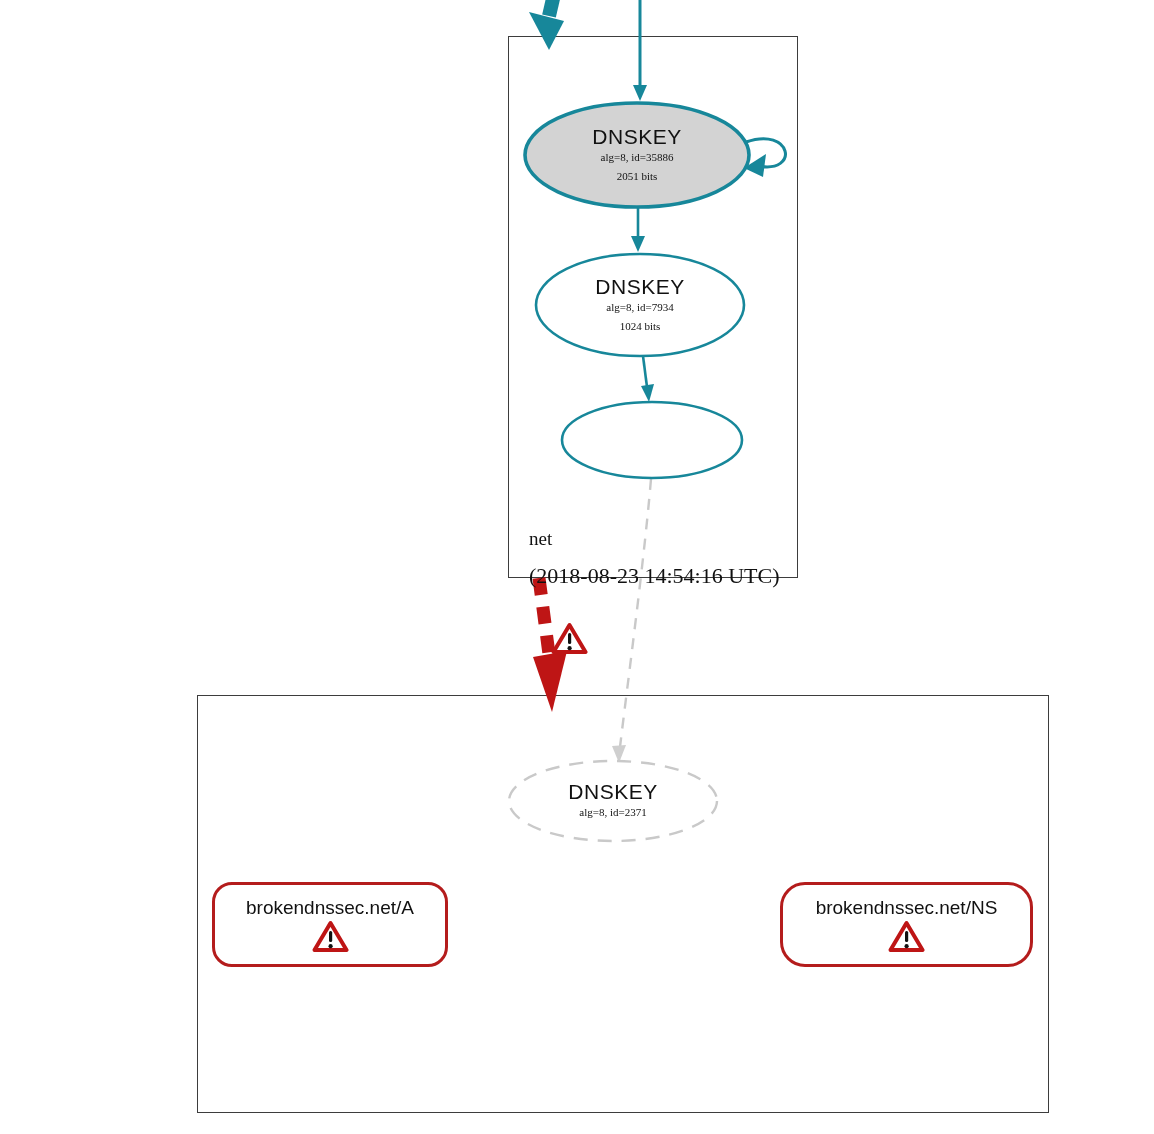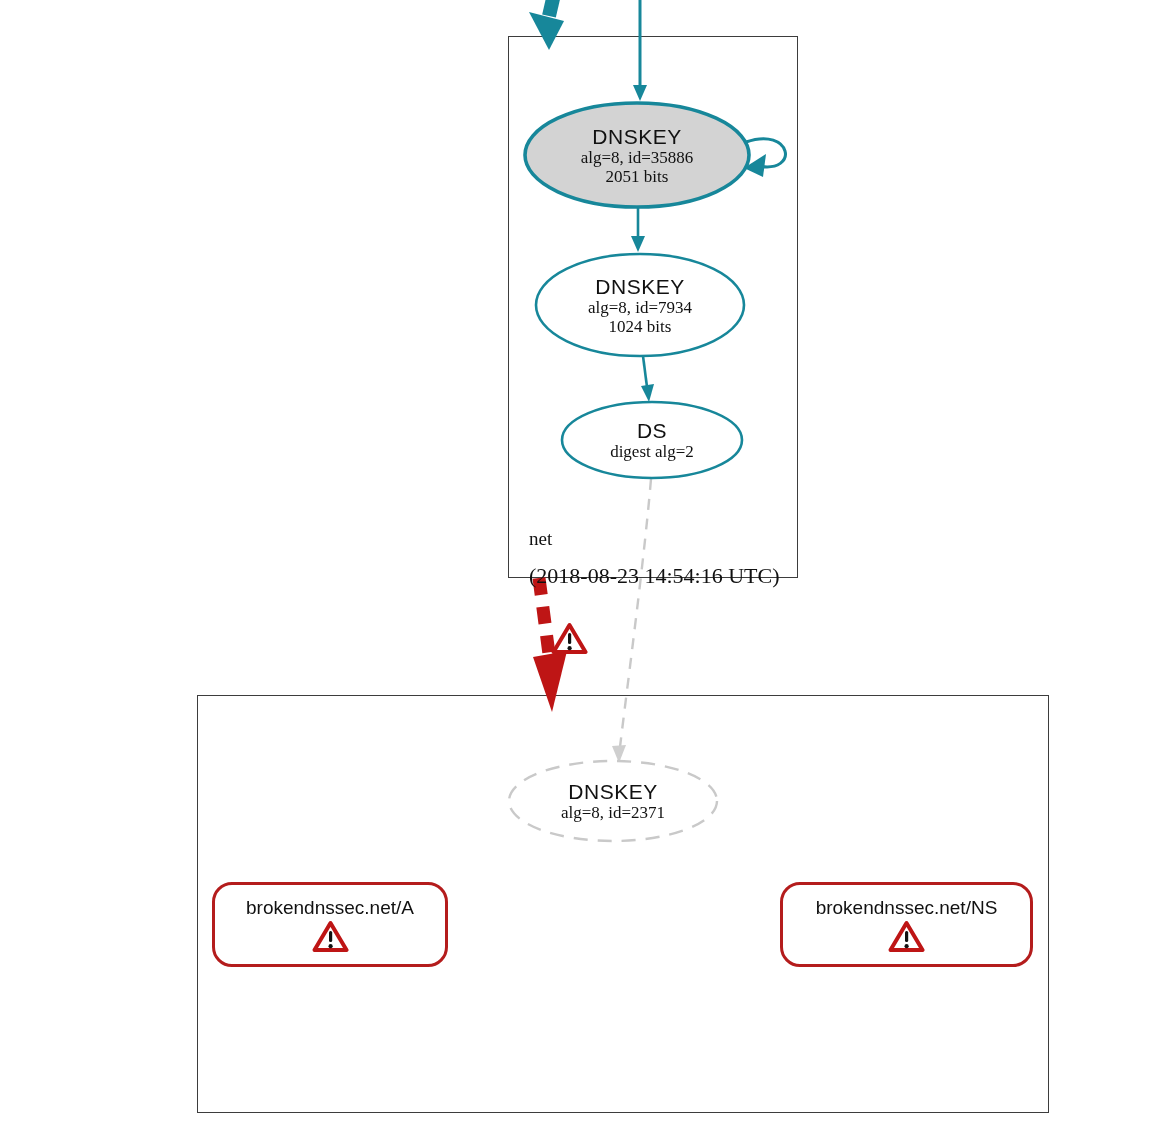--- a/index.html
+++ b/index.html
@@ -38,21 +38,21 @@
   }
   .node-text .title {
     font-family: "Liberation Sans", sans-serif;
     font-size: 21px;
     color: #111111;
     line-height: 23px;
     letter-spacing: 0.5px;
   }
   .node-text .detail {
     font-family: "Liberation Serif", serif;
-    font-size: 17px;
+    font-size: 11px;
     color: #111111;
     line-height: 19px;
   }
   .nt-ksk    { left: 523px; top: 101px; width: 228px; height: 108px; }
   .nt-zsk    { left: 534px; top: 252px; width: 212px; height: 106px; }
   .nt-ds     { left: 560px; top: 401px; width: 184px; height: 78px;  }
   .nt-dnskey { left: 508px; top: 760px; width: 210px; height: 82px;  }
 
   .rrset {
     position: absolute;
@@ -68,21 +68,21 @@
     padding-top: 0;
   }
   .rrset .rr-label {
     font-family: "Liberation Sans", sans-serif;
     font-size: 19px;
     color: #111111;
     line-height: 22px;
   }
   .rrset-a   { left: 212px; top: 882px; width: 236px; }
   .rrset-soa { left: 480px; top: 882px; width: 272px; }
-  .rrset-ns  { left: 780px; top: 882px; width: 253px; }
+  .rrset-ns  { left: 780px; top: 882px; width: 253px; border-radius: 25px; }
 
   .zone-label {
     position: absolute;
     font-family: "Liberation Serif", serif;
     color: #111111;
   }
   .zone-label .zl-name { font-size: 19px; margin-top: 16px; }
   .zone-label .zl-time { font-size: 22px; margin-top: 13px; }
   .zl-top    { left: 529px; top: 512px; }
   .zl-bottom { left: 221px; top: 1047px; }
@@ -150,24 +150,20 @@
     <span class="detail">alg=8, id=35886</span>
     <span class="detail">2051 bits</span>
   </div>
 
   <div class="node-text nt-zsk">
     <span class="title">DNSKEY</span>
     <span class="detail">alg=8, id=7934</span>
     <span class="detail">1024 bits</span>
   </div>
 
-  <div class="node-text nt-ds">
-    <span class="title">DS</span>
-    <span class="detail">digest alg=2</span>
-  </div>
 
   <div class="node-text nt-dnskey">
     <span class="title">DNSKEY</span>
     <span class="detail">alg=8, id=2371</span>
   </div>
 
   <svg class="warn-float" viewBox="0 0 37 33">
     <polygon points="18.5,3 34.5,30 2.5,30" fill="#ffffff" stroke="#be1515" stroke-width="4" stroke-linejoin="round"></polygon>
     <rect x="17" y="11" width="3.2" height="11" rx="1.5" fill="#111111"></rect>
     <circle cx="18.6" cy="26.2" r="2.1" fill="#111111"></circle>

